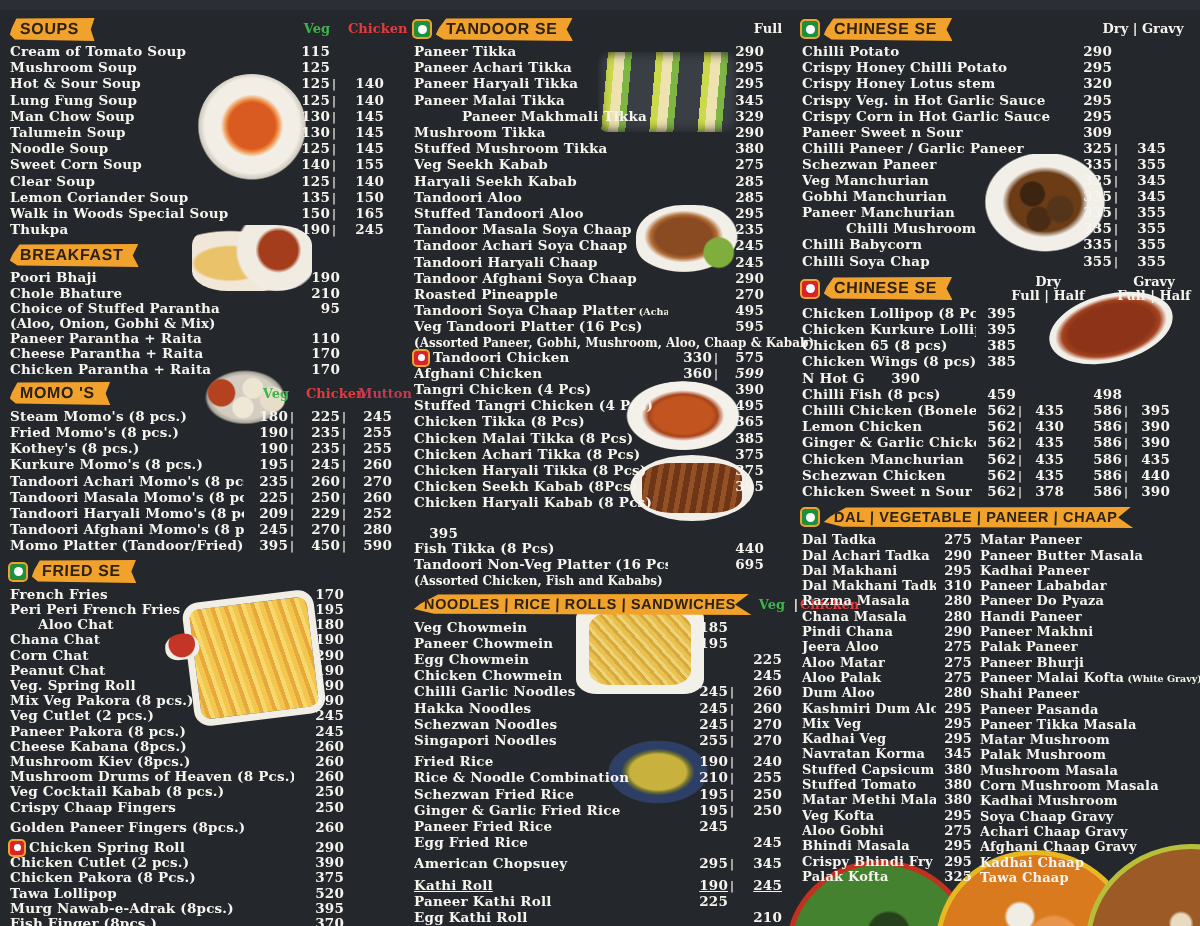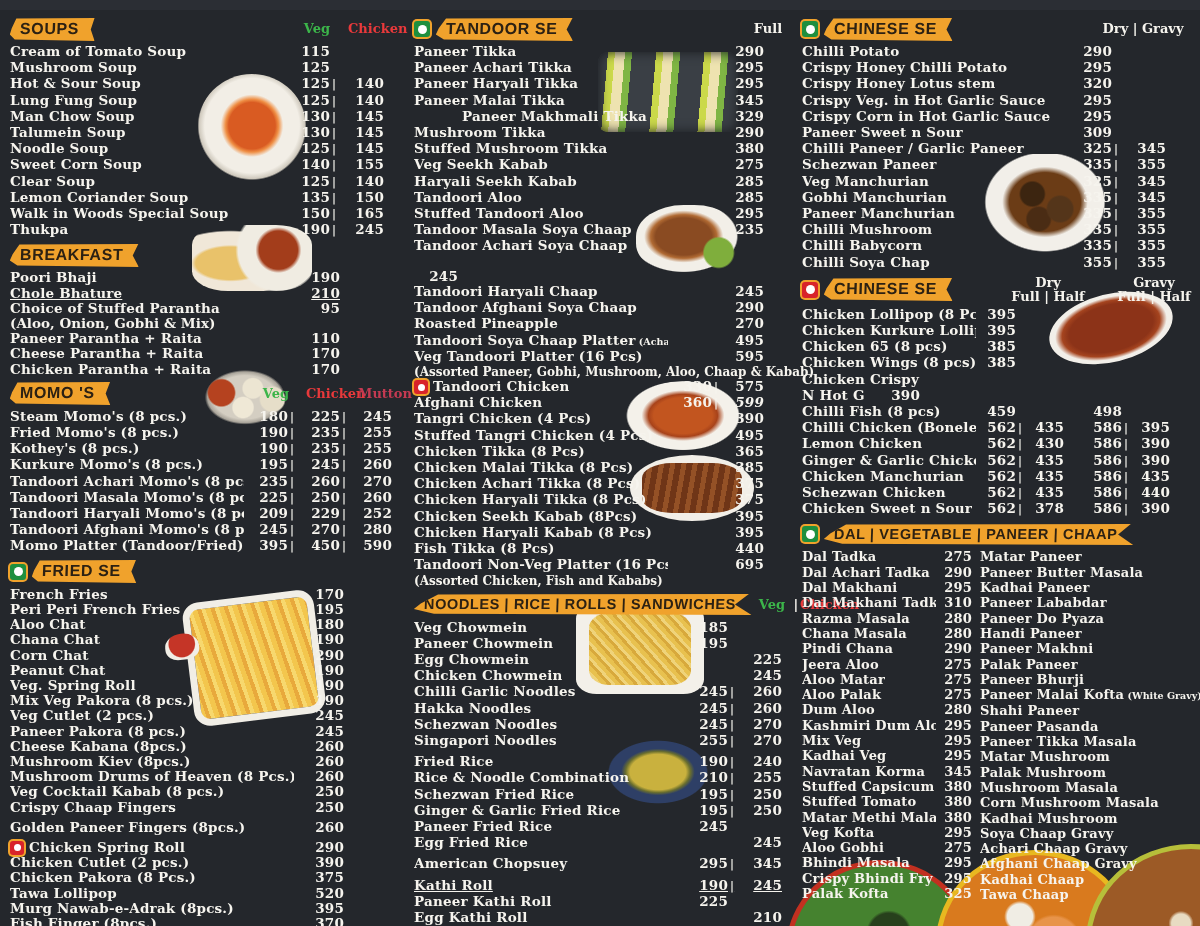--- a/index.html
+++ b/index.html
@@ -194,21 +194,21 @@
         </div>
         <div class="section">
           <div class="sec-head">
             <div class="ribbon">BREAKFAST</div>
             <div class="spacer"></div>
           </div>
           <div class="row" style="padding-right: 62px;">
             <div class="iname">Poori Bhaji</div>
             <div class="pcell" style="width: 50px;">190</div>
           </div>
-          <div class="row" style="padding-right: 62px; text-decoration: underline;">
+          <div class="row" style="padding-right: 62px;">
             <div class="iname">Chole Bhature</div>
             <div class="pcell" style="width: 50px;">210</div>
           </div>
           <div class="row" style="padding-right: 62px;">
             <div class="iname">Choice of Stuffed Parantha</div>
             <div class="pcell" style="width: 50px;">95</div>
           </div>
           <div class="note big">(Aloo, Onion, Gobhi &amp; Mix)</div>
           <div class="row" style="padding-right: 62px;">
             <div class="iname">Paneer Parantha  + Raita</div>
@@ -313,21 +313,21 @@
             <div class="spacer"></div>
           </div>
           <div class="row" style="padding-right: 58px;">
             <div class="iname">French  Fries</div>
             <div class="pcell" style="width: 50px;">170</div>
           </div>
           <div class="row" style="padding-right: 58px;">
             <div class="iname">Peri Peri French Fries</div>
             <div class="pcell" style="width: 50px;">195</div>
           </div>
-          <div class="row" style="padding-right: 58px;">
+          <div class="row" style="padding-right: 58px; margin-left: 28px;">
             <div class="iname">Aloo Chat</div>
             <div class="pcell" style="width: 50px;">180</div>
           </div>
           <div class="row" style="padding-right: 58px;">
             <div class="iname">Chana  Chat</div>
             <div class="pcell" style="width: 50px;">190</div>
           </div>
           <div class="row" style="padding-right: 58px;">
             <div class="iname">Corn Chat</div>
             <div class="pcell" style="width: 50px;">290</div>
@@ -476,21 +476,21 @@
             <div class="pcell" style="width: 44px;"></div>
             <div class="bar" style="visibility: hidden;">|</div>
             <div class="pcell" style="width: 44px;">295</div>
           </div>
           <div class="row" style="padding-right: 26px;">
             <div class="iname">Tandoor Masala Soya Chaap</div>
             <div class="pcell" style="width: 44px;"></div>
             <div class="bar" style="visibility: hidden;">|</div>
             <div class="pcell" style="width: 44px;">235</div>
           </div>
-          <div class="row" style="padding-right: 26px; flex-direction: column;">
+          <div class="row" style="padding-right: 26px;">
             <div class="iname">Tandoor Achari Soya Chaap</div>
             <div class="pcell" style="width: 44px;"></div>
             <div class="bar" style="visibility: hidden;">|</div>
             <div class="pcell" style="width: 44px;">245</div>
           </div>
           <div class="row" style="padding-right: 26px;">
             <div class="iname">Tandoori Haryali Chaap</div>
             <div class="pcell" style="width: 44px;"></div>
             <div class="bar" style="visibility: hidden;">|</div>
             <div class="pcell" style="width: 44px;">245</div>
@@ -568,21 +568,21 @@
             <div class="pcell" style="width: 44px;"></div>
             <div class="bar" style="visibility: hidden;">|</div>
             <div class="pcell" style="width: 44px;">375</div>
           </div>
           <div class="row" style="padding-right: 26px;">
             <div class="iname">Chicken Seekh Kabab (8Pcs)</div>
             <div class="pcell" style="width: 44px;"></div>
             <div class="bar" style="visibility: hidden;">|</div>
             <div class="pcell" style="width: 44px;">395</div>
           </div>
-          <div class="row" style="padding-right: 26px;">
+          <div class="row" style="padding-right: 26px; flex-direction: column;">
             <div class="iname">Chicken Haryali Kabab (8 Pcs)</div>
             <div class="pcell" style="width: 44px;"></div>
             <div class="bar" style="visibility: hidden;">|</div>
             <div class="pcell" style="width: 44px;">395</div>
           </div>
           <div class="row" style="padding-right: 26px;">
             <div class="iname">Fish Tikka (8 Pcs)</div>
             <div class="pcell" style="width: 44px;"></div>
             <div class="bar" style="visibility: hidden;">|</div>
             <div class="pcell" style="width: 44px;">440</div>
@@ -756,21 +756,21 @@
             <div class="pcell" style="width: 46px;">309</div>
             <div class="bar" style="visibility: hidden;">|</div>
             <div class="pcell" style="width: 46px;"></div>
           </div>
           <div class="row" style="padding-right: 32px;">
             <div class="iname">Chilli Paneer / Garlic Paneer</div>
             <div class="pcell" style="width: 46px;">325</div>
             <div class="bar">|</div>
             <div class="pcell" style="width: 46px;">345</div>
           </div>
-          <div class="row" style="padding-right: 32px;">
+          <div class="row" style="padding-right: 32px; align-items: flex-end;">
             <div class="iname">Schezwan Paneer</div>
             <div class="pcell" style="width: 46px;">335</div>
             <div class="bar">|</div>
             <div class="pcell" style="width: 46px;">355</div>
           </div>
           <div class="row" style="padding-right: 32px;">
             <div class="iname">Veg Manchurian</div>
             <div class="pcell" style="width: 46px;">325</div>
             <div class="bar">|</div>
             <div class="pcell" style="width: 46px;">345</div>
@@ -780,21 +780,21 @@
             <div class="pcell" style="width: 46px;">335</div>
             <div class="bar">|</div>
             <div class="pcell" style="width: 46px;">345</div>
           </div>
           <div class="row" style="padding-right: 32px;">
             <div class="iname">Paneer Manchurian</div>
             <div class="pcell" style="width: 46px;">335</div>
             <div class="bar">|</div>
             <div class="pcell" style="width: 46px;">355</div>
           </div>
-          <div class="row" style="padding-right: 32px;">
+          <div class="row" style="padding-right: 32px; margin-left: 44px;">
             <div class="iname">Chilli Mushroom</div>
             <div class="pcell" style="width: 46px;">335</div>
             <div class="bar">|</div>
             <div class="pcell" style="width: 46px;">355</div>
           </div>
           <div class="row" style="padding-right: 32px;">
             <div class="iname">Chilli Babycorn</div>
             <div class="pcell" style="width: 46px;">335</div>
             <div class="bar">|</div>
             <div class="pcell" style="width: 46px;">355</div>
@@ -847,30 +847,20 @@
             <div class="bar" style="visibility: hidden;">|</div>
             <div class="pcell" style="width: 40px;"></div>
             <div class="gap" style="width: 18px;"></div>
             <div class="pcell" style="width: 40px;"></div>
             <div class="bar" style="visibility: hidden;">|</div>
             <div class="pcell" style="width: 40px;"></div>
           </div>
           <div class="row" style="padding-right: 28px;">
             <div class="iname">Chicken Wings (8 pcs)</div>
             <div class="pcell" style="width: 40px;">385</div>
-            <div class="bar" style="visibility: hidden;">|</div>
-            <div class="pcell" style="width: 40px;"></div>
-            <div class="gap" style="width: 18px;"></div>
-            <div class="pcell" style="width: 40px;"></div>
-            <div class="bar" style="visibility: hidden;">|</div>
-            <div class="pcell" style="width: 40px;"></div>
-          </div>
-          <div class="row" style="padding-right: 28px;">
-            <div class="iname">Chicken Crispy</div>
-            <div class="pcell" style="width: 40px;"></div>
             <div class="bar" style="visibility: hidden;">|</div>
             <div class="pcell" style="width: 40px;"></div>
             <div class="gap" style="width: 18px;"></div>
             <div class="pcell" style="width: 40px;"></div>
             <div class="bar" style="visibility: hidden;">|</div>
             <div class="pcell" style="width: 40px;"></div>
           </div>
           <div class="row" style="padding-right: 28px; gap: 16px;">
             <div class="iname">N Hot Garlic Sauce</div>
             <div class="pcell" style="width: 40px;">390</div>

